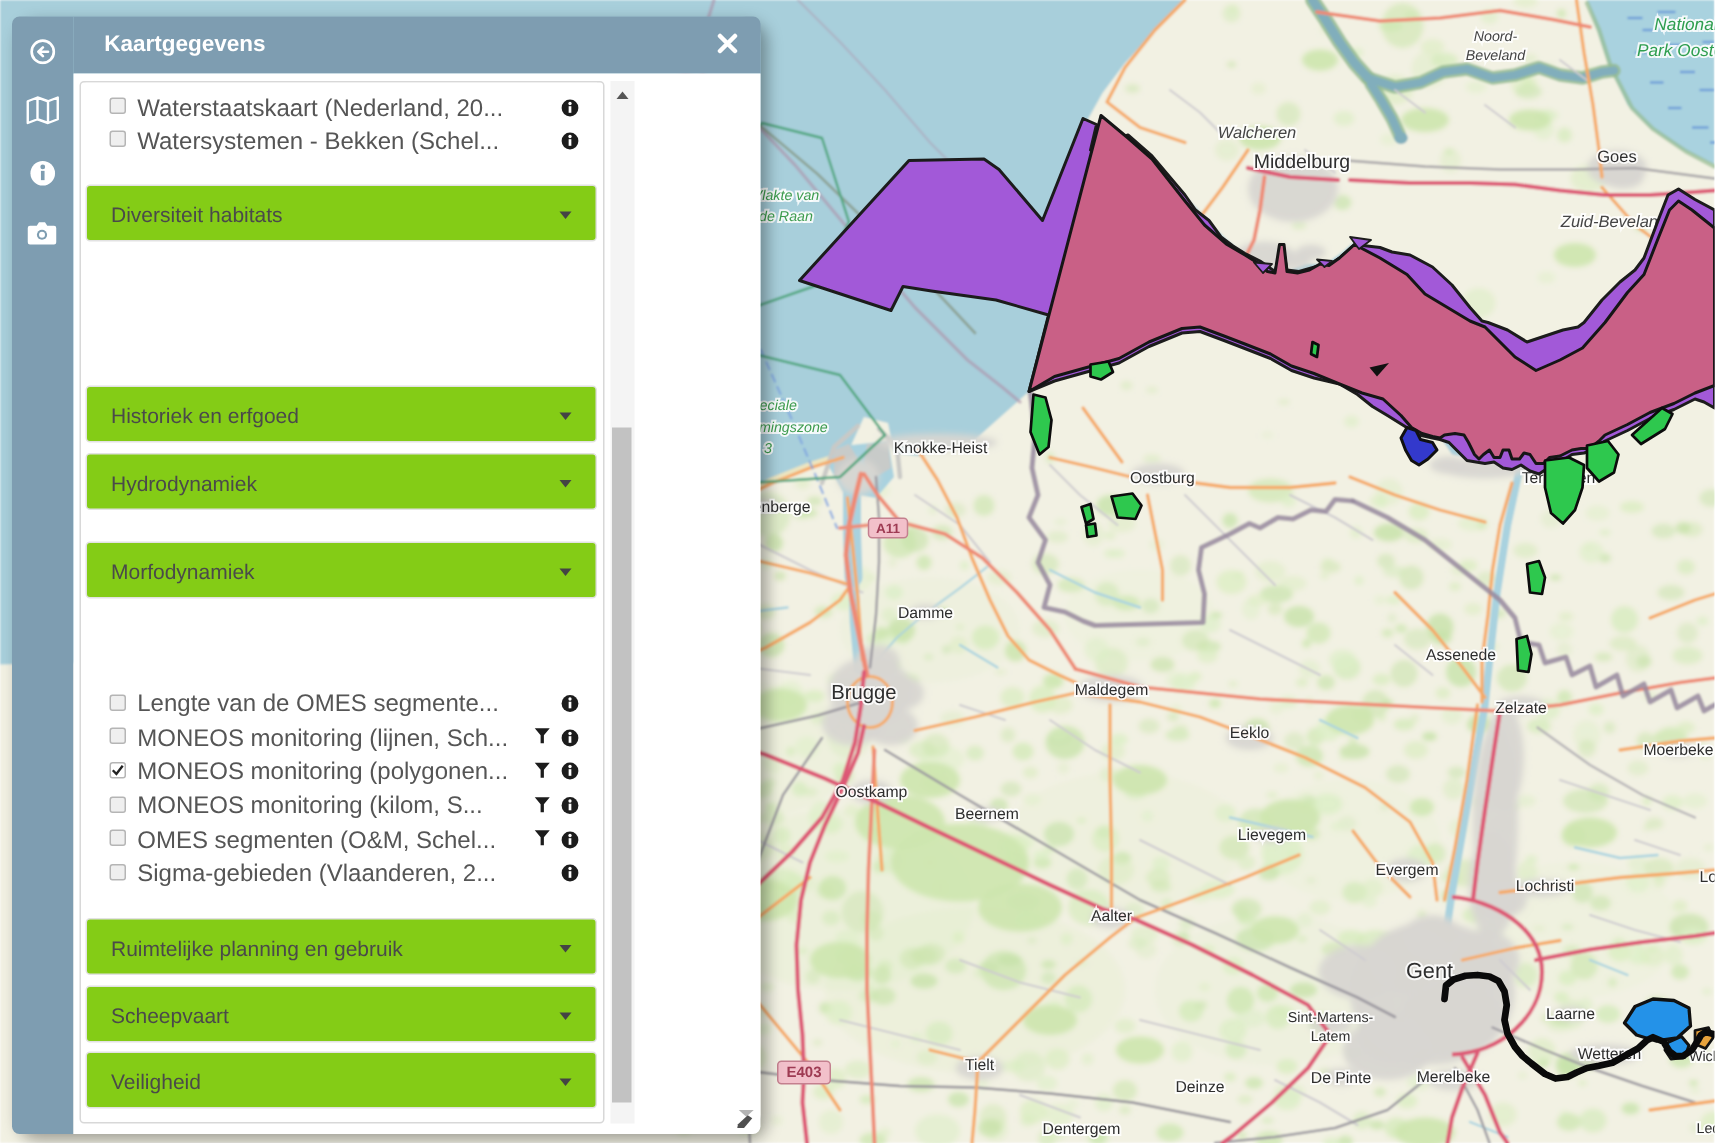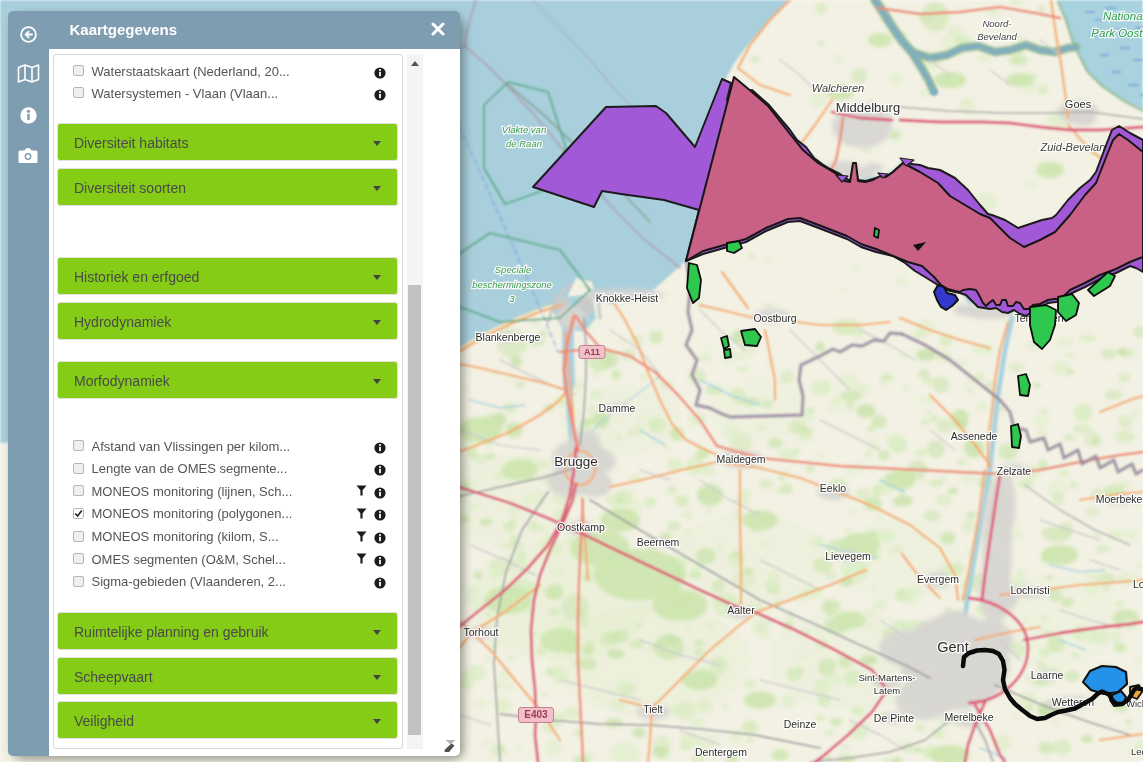--- a/index.html
+++ b/index.html
@@ -1,32 +1,32 @@
 <!DOCTYPE html>
 <html><head><meta charset="utf-8"><style>
 *{margin:0;padding:0;box-sizing:border-box}
 html,body{width:1143px;height:762px;overflow:hidden;font-family:"Liberation Sans",sans-serif}
 .map{position:absolute;left:0;top:0;width:1143px;height:762px}
-.panel{position:absolute;left:8px;top:11px;width:452px;height:745px;border-radius:13px;box-shadow:4px 4px 10px rgba(0,0,0,0.35)}
+.panel{position:absolute;left:8px;top:11px;width:499px;height:745px;border-radius:13px;box-shadow:4px 4px 10px rgba(0,0,0,0.35)}
 .side{position:absolute;left:0;top:0;width:41px;height:100%;background:#7e9db1;border-radius:5px 0 0 5px}
 .ic{position:absolute}
 .hdr{position:absolute;left:41px;top:0;right:0;height:38px;background:#7e9db1;border-radius:0 5px 0 0}
 .title{position:absolute;left:20.5px;top:9.5px;font-size:15px;font-weight:bold;color:#fff}
 .xx{position:absolute;right:15px;top:10.5px}
 .content{position:absolute;left:41px;top:38px;right:0;bottom:0;background:#fff;border-radius:0 0 5px 0}
 .listbox{position:absolute;left:3.5px;top:5px;width:350.5px;bottom:7.5px;border:1px solid #d8d8d8;border-radius:3px;background:#fff;overflow:hidden}
 .bar{position:absolute;left:3px;width:341px;height:38px;background:#84cc16;border:1px solid #e2e2e2;border-radius:3px}
 .bar span{position:absolute;left:16.5px;top:11px;font-size:14px;color:#4a4a4a}
 .caret{position:absolute;right:16px;top:17px;width:0;height:0;border-left:4.5px solid transparent;border-right:4.5px solid transparent;border-top:5px solid #444}
 .group{position:absolute;left:3px;width:341px;background:#fff}
 .row{position:absolute;left:0;width:100%;height:22.6px}
 .cb{position:absolute;left:16.5px;top:5px;width:11px;height:11px;border:1px solid #b5b5b5;border-radius:2px;background:#efefef}
 .cb.chk{background:#fff}
 .cb svg{position:absolute;left:0px;top:0px}
-.rt{position:absolute;left:35px;top:3.5px;font-size:13px;color:#555;white-space:nowrap}
+.rt{position:absolute;left:35px;top:3.5px;font-size:16px;color:#555;white-space:nowrap}
 .fun{position:absolute;left:299px;top:5px}
 .inf{position:absolute;left:317px;top:4.5px}
 .sbar{position:absolute;left:357.5px;width:16px;top:5px;bottom:7.5px;background:#f4f4f4}
 .sarrow{position:absolute;left:4px;top:7px;width:0;height:0;border-left:4px solid transparent;border-right:4px solid transparent;border-bottom:5px solid #555}
 .sthumb{position:absolute;left:1.5px;width:13px;top:231px;height:450px;background:#c2c2c2}
 .grip{position:absolute;right:3px;bottom:3px}
 </style></head>
 <body>
 <div class="map"><svg xmlns="http://www.w3.org/2000/svg" width="1143" height="762" viewBox="0 0 1143 762">
       <defs>
@@ -1033,58 +1033,45 @@
             <span class="cb"></span>
             <span class="rt">Waterstaatskaart (Nederland, 20...</span>
             <span class="inf"><svg width="12" height="12" viewBox="0 0 12 12">
                 <circle cx="6" cy="6" r="5.6" fill="#1c1c1c"></circle>
                 <rect x="5.1" y="4.8" width="1.8" height="4.4" fill="#fff"></rect>
                 <circle cx="6" cy="3" r="1.1" fill="#fff"></circle>
               </svg></span>
           </div>
           <div class="row" style="top:27.0px">
             <span class="cb"></span>
-            <span class="rt">Watersystemen - Vlaan (Vlaan...</span>
+            <span class="rt">Watersystemen - Bekken (Schel...</span>
             <span class="inf"><svg width="12" height="12" viewBox="0 0 12 12">
                 <circle cx="6" cy="6" r="5.6" fill="#1c1c1c"></circle>
                 <rect x="5.1" y="4.8" width="1.8" height="4.4" fill="#fff"></rect>
                 <circle cx="6" cy="3" r="1.1" fill="#fff"></circle>
               </svg></span>
           </div>
         </div>
       <div class="bar" style="top:68px">
           <span>Diversiteit habitats</span>
-          <i class="caret"></i>
-        </div>
-        <div class="bar" style="top:112.7px">
-          <span>Diversiteit soorten</span>
           <i class="caret"></i>
         </div>
         <div class="bar" style="top:202.3px">
           <span>Historiek en erfgoed</span>
           <i class="caret"></i>
         </div>
         <div class="bar" style="top:246.9px">
           <span>Hydrodynamiek</span>
           <i class="caret"></i>
         </div>
         <div class="bar" style="top:306px">
           <span>Morfodynamiek</span>
           <i class="caret"></i>
         </div>
       <div class="group" style="top:374.5px;height:167.5px">
-          <div class="row" style="top:5.6px">
-            <span class="cb"></span>
-            <span class="rt">Afstand van Vlissingen per kilom...</span>
-            <span class="inf"><svg width="12" height="12" viewBox="0 0 12 12">
-                <circle cx="6" cy="6" r="5.6" fill="#1c1c1c"></circle>
-                <rect x="5.1" y="4.8" width="1.8" height="4.4" fill="#fff"></rect>
-                <circle cx="6" cy="3" r="1.1" fill="#fff"></circle>
-              </svg></span>
-          </div>
           <div class="row" style="top:50.800000000000004px">
             <span class="cb"></span>
             <span class="rt">MONEOS monitoring (lijnen, Sch...</span>
             <svg class="fun" width="11" height="11" viewBox="0 0 11 11">
               <path d="M0.5,0.5 L10.5,0.5 L6.6,5.2 L6.6,10.5 L4.4,10.5 L4.4,5.2 Z" fill="#1c1c1c"></path>
             </svg>
             <span class="inf"><svg width="12" height="12" viewBox="0 0 12 12">
                 <circle cx="6" cy="6" r="5.6" fill="#1c1c1c"></circle>
                 <rect x="5.1" y="4.8" width="1.8" height="4.4" fill="#fff"></rect>
                 <circle cx="6" cy="3" r="1.1" fill="#fff"></circle>

